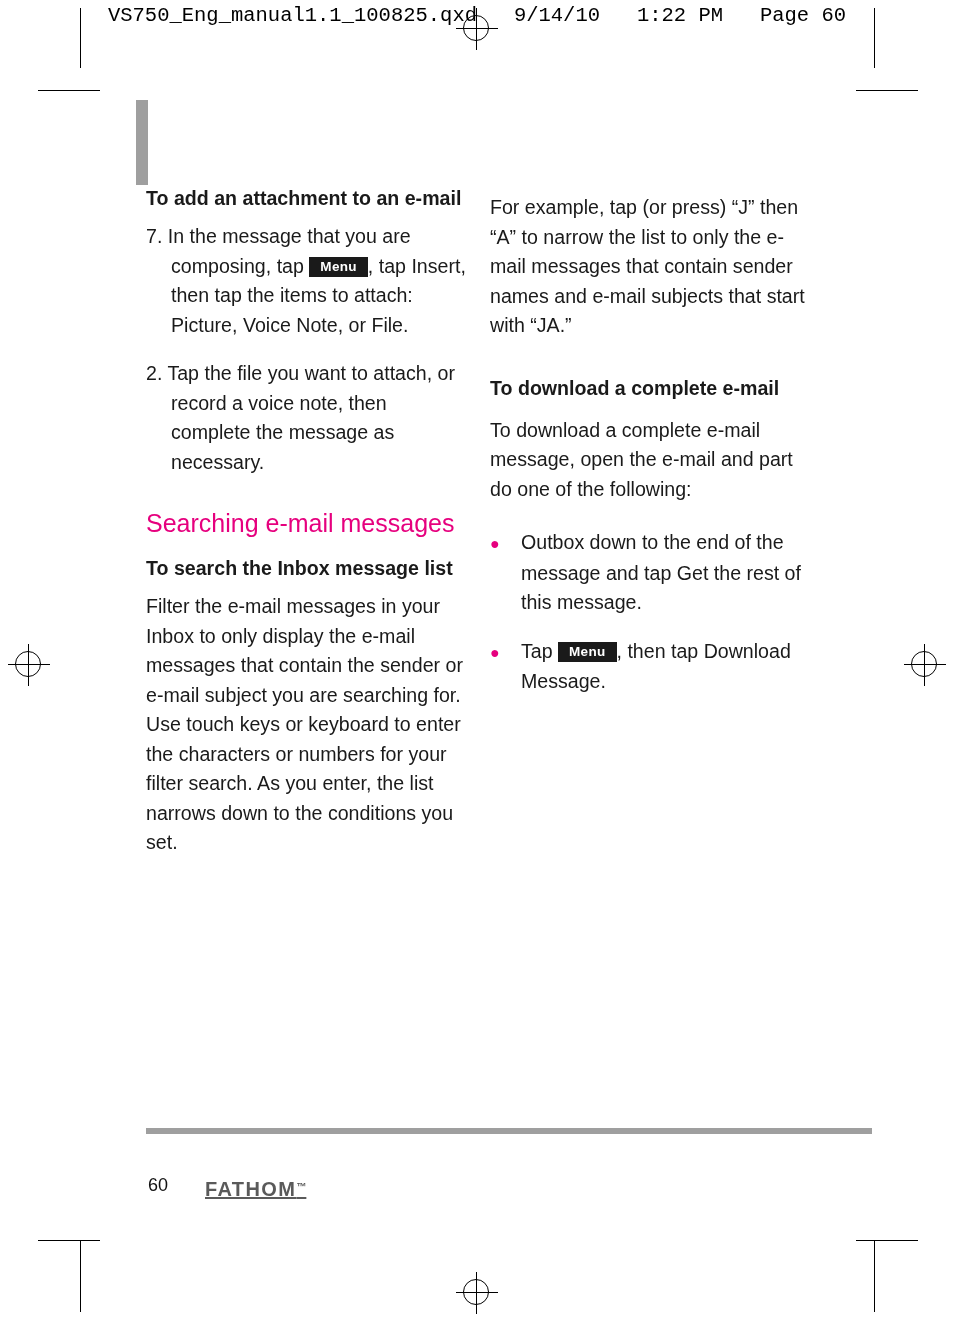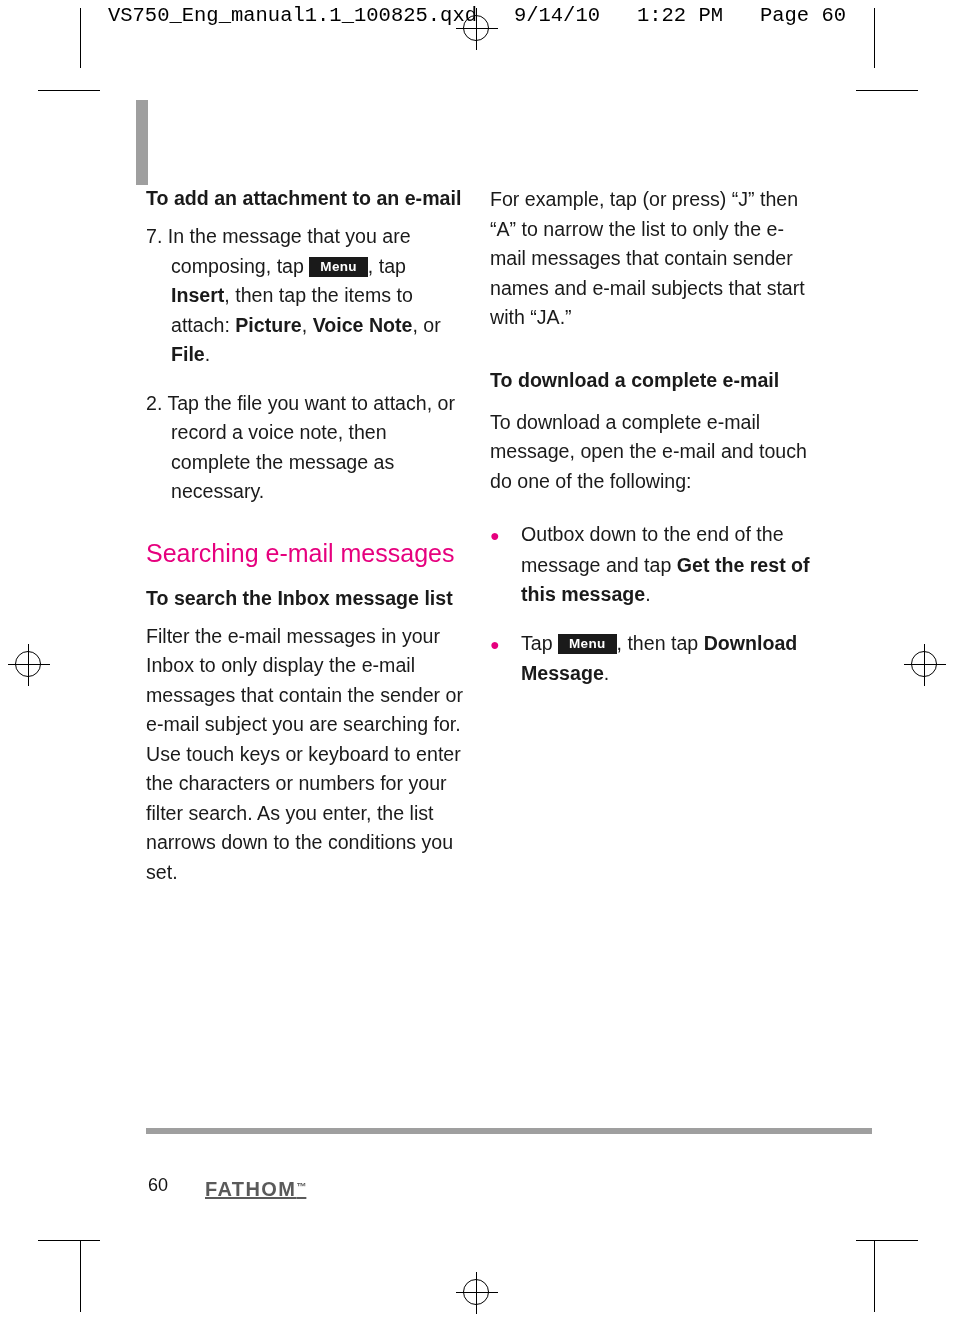--- a/index.html
+++ b/index.html
@@ -129,21 +129,21 @@
     text-indent: -31px;
     margin-bottom: 19px;
   }
   ul.bullets li .bdot {
     color: #e6007e;
     font-size: 16px;
     display: inline-block;
     width: 31px;
     text-indent: 0;
   }
-  b { font-weight: bold; }
+  b { font-weight: normal; }
 
   .menu-key {
     display: inline-block;
     background: #1a1a1a;
     color: #ffffff;
     border-radius: 0;
     font-size: 13.5px;
     font-weight: bold;
     padding: 2px 11px 3px 11px;
     line-height: 15px;
@@ -230,26 +230,26 @@
 
     <h2 class="pink">Searching e-mail messages</h2>
 
     <h3 class="sub">To search the Inbox message list</h3>
 
     <p class="para">Filter the e-mail messages in your Inbox to only display the e-mail messages that contain the sender or e-mail subject you are searching for. Use touch keys or keyboard to enter the characters or numbers for your filter search. As you enter, the list narrows down to the conditions you set.</p>
   </div>
 
   <div class="col col-right">
 
-    <p class="para" style="margin-bottom:34px;">For example, tap (or press) “J” then “A” to narrow the list to only the e-mail messages that contain sender names and e-mail subjects that start with “JA.”</p>
+    <p class="para" style="margin-bottom:34px;margin-top:8px;">For example, tap (or press) “J” then “A” to narrow the list to only the e-mail messages that contain sender names and e-mail subjects that start with “JA.”</p>
 
     <h3 class="sub" style="margin-bottom:14px;">To download a complete e-mail</h3>
 
 
-    <p class="para" style="margin-bottom:24px;">To download a complete e-mail message, open the e-mail and touch do one of the following:</p>
+    <p class="para" style="margin-bottom:24px;">To download a complete e-mail message, open the e-mail and part do one of the following:</p>
 
     <ul class="bullets">
       <li><span class="bdot">●</span><span>Outbox down to the end of the message and tap</span>
         <b>Get the rest of this message</b><span>.</span></li>
       <li><span class="bdot">●</span><span>Tap</span>
         <span class="menu-key">Menu</span><span>, then tap</span>
         <b>Download Message</b><span>.</span></li>
     </ul>
   </div>
 

